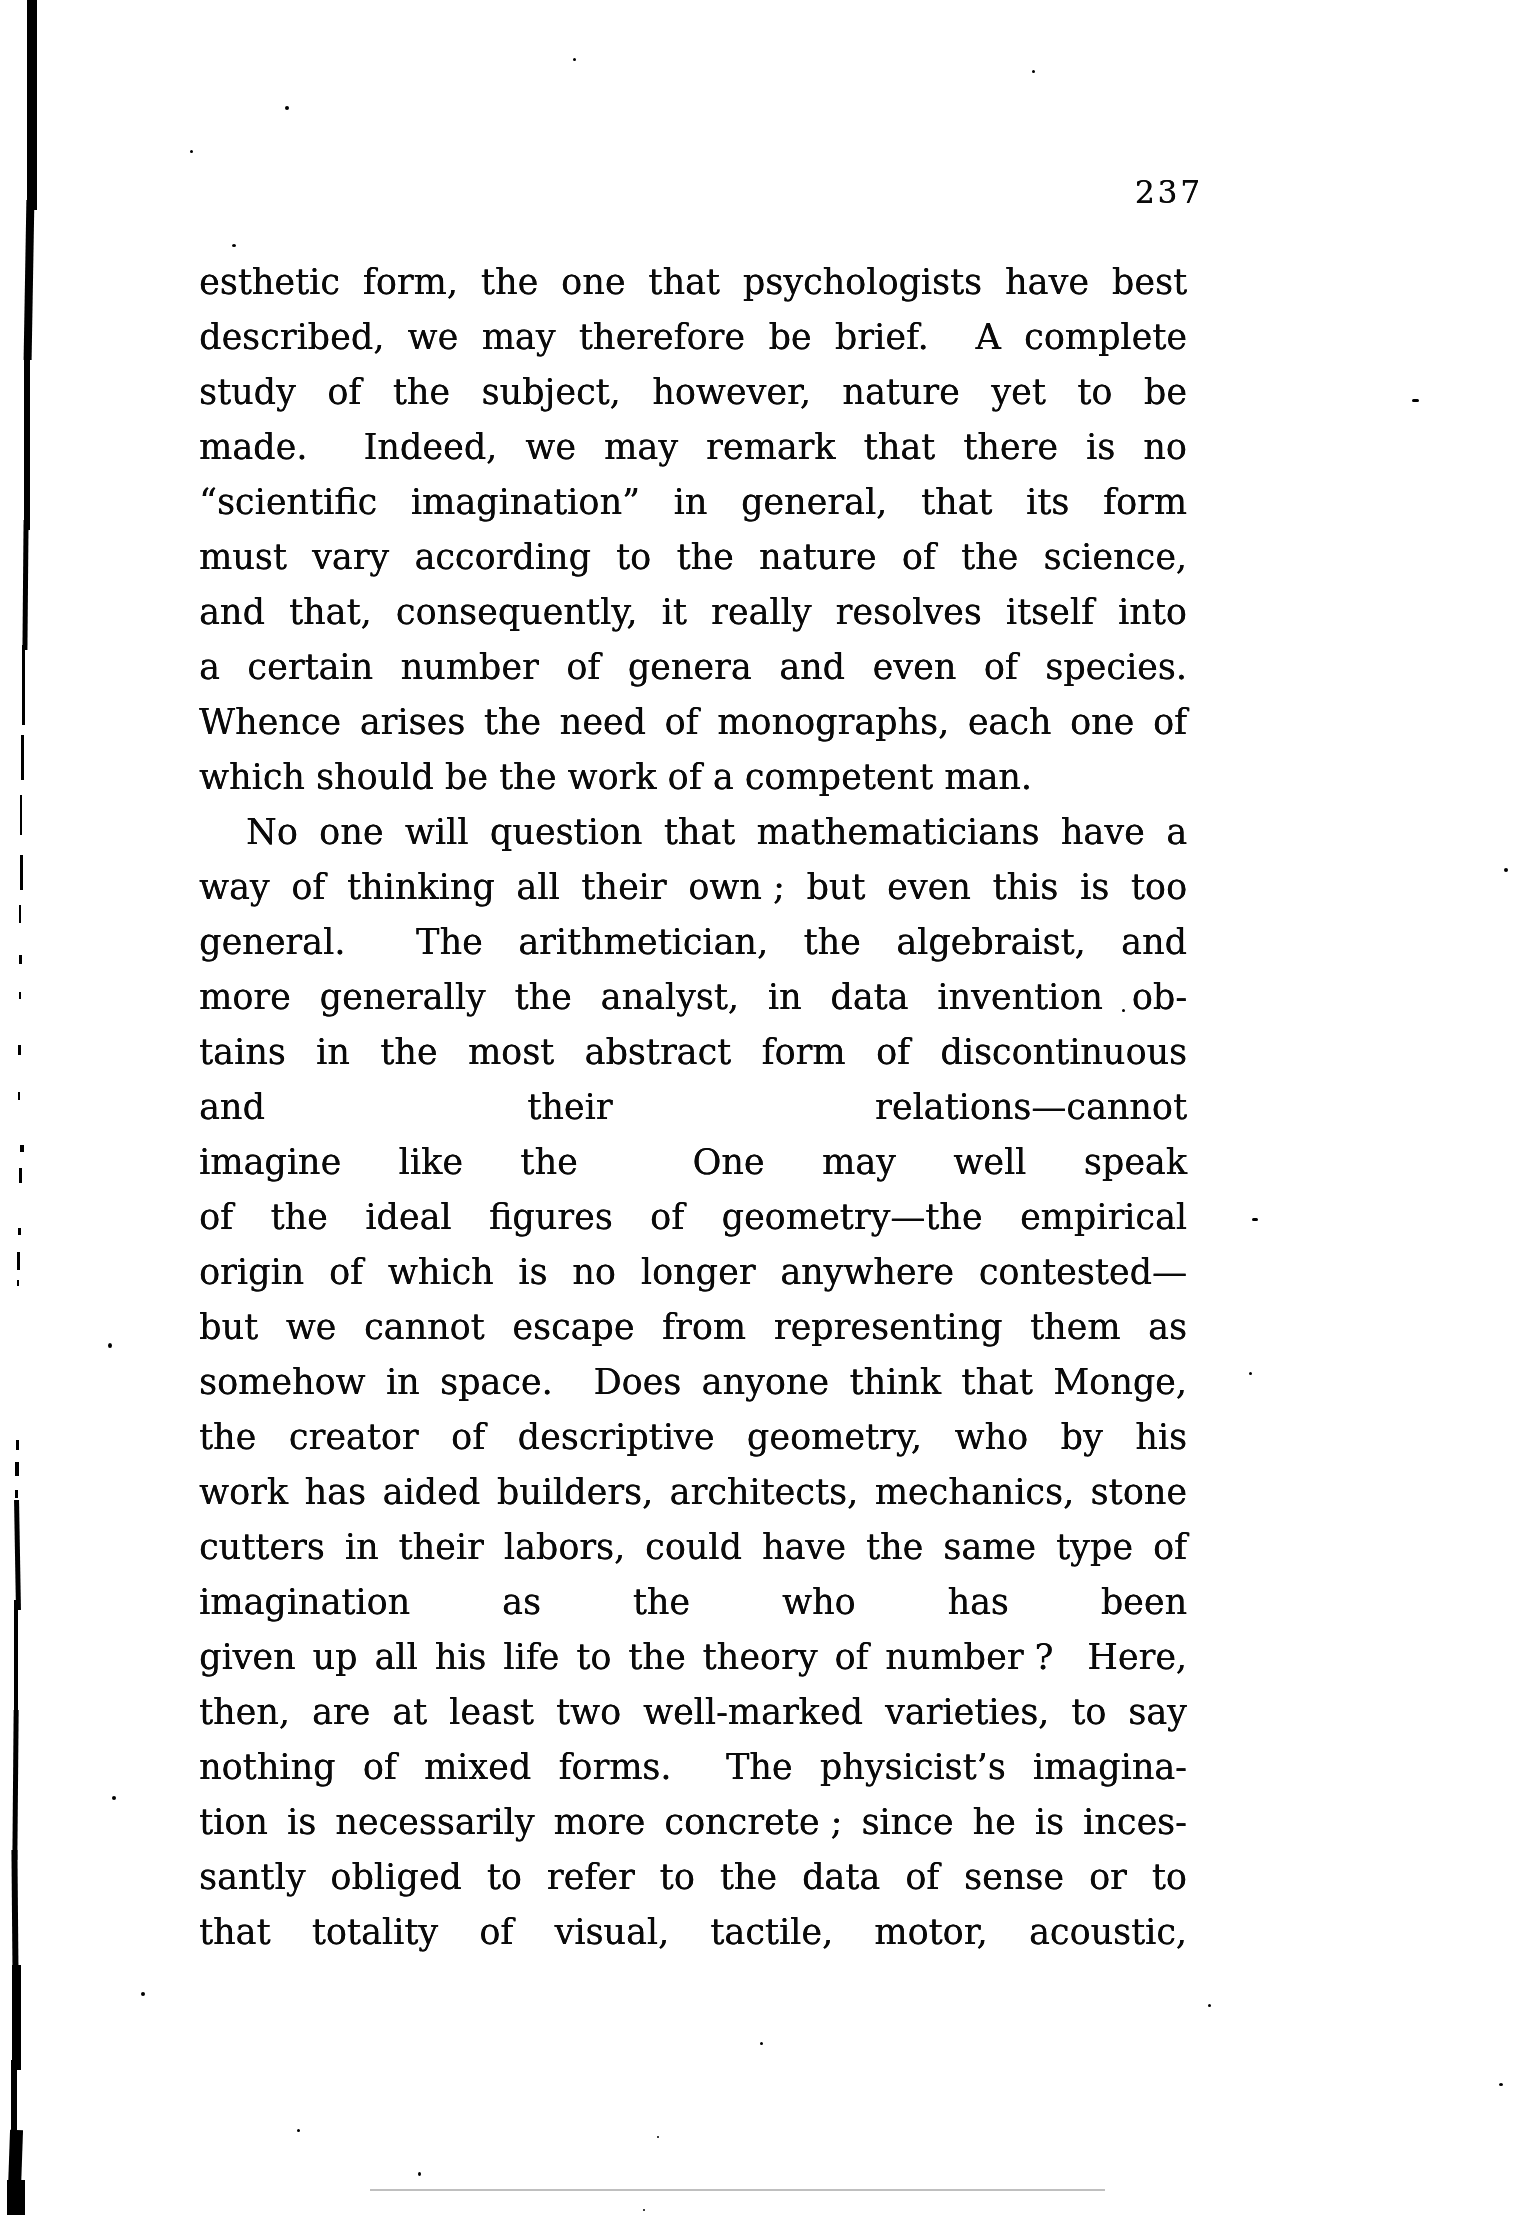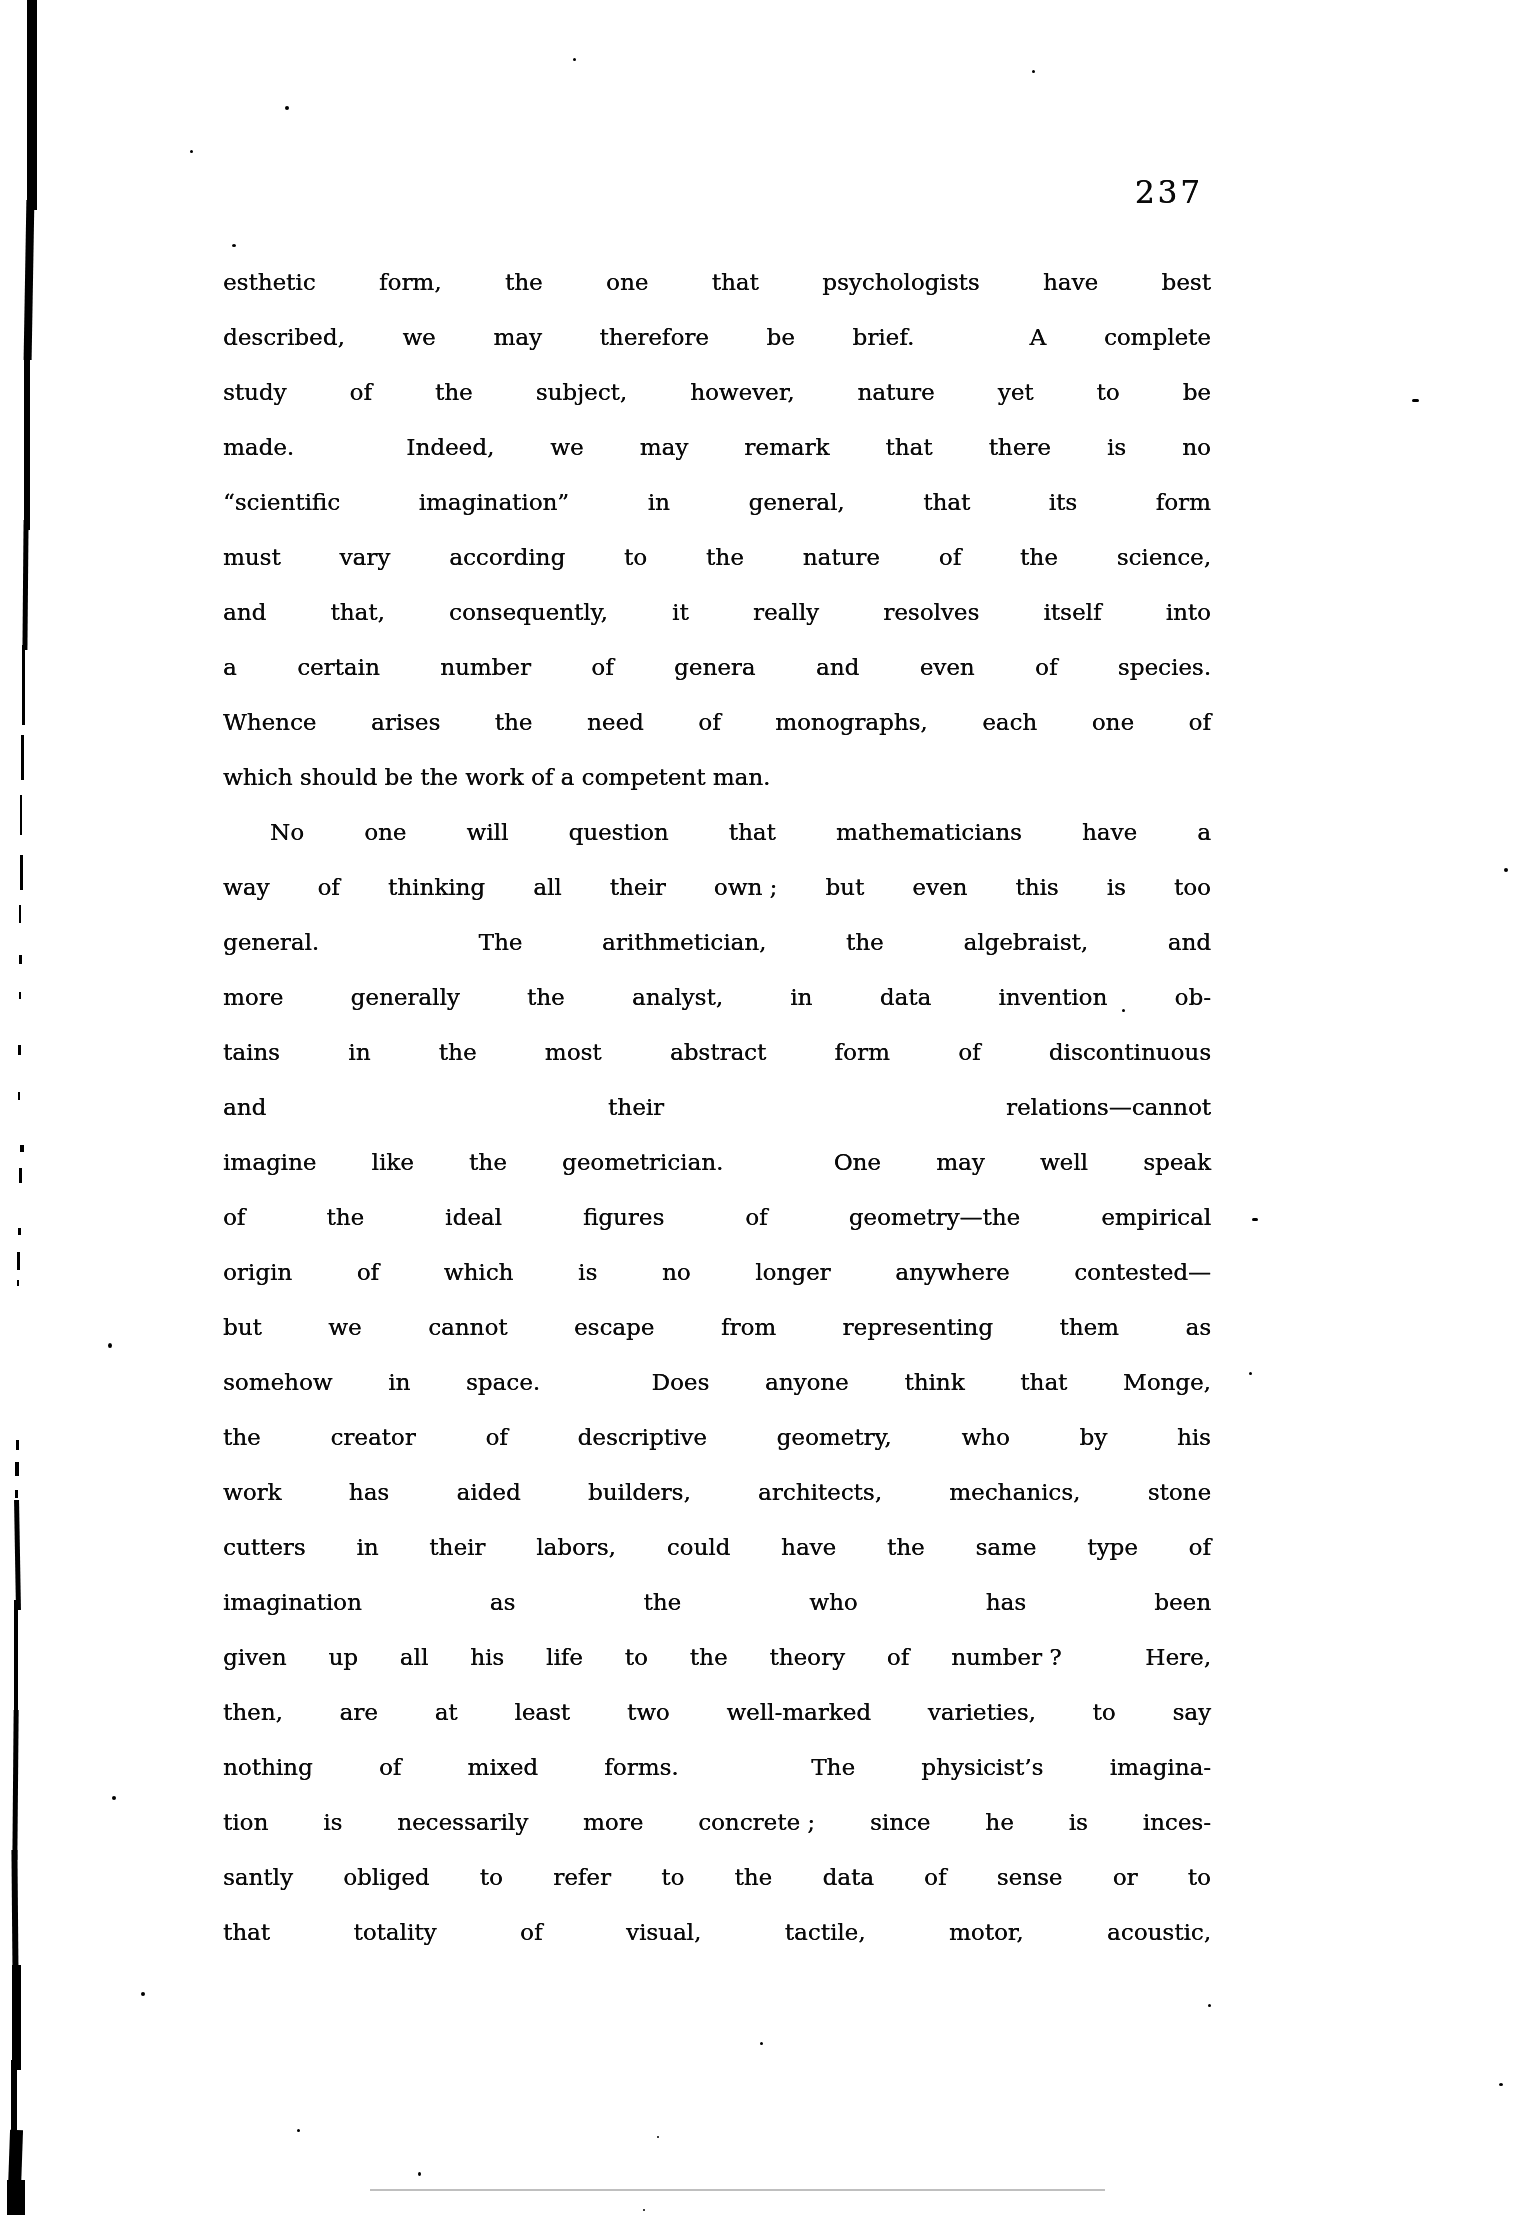--- a/index.html
+++ b/index.html
@@ -20,22 +20,22 @@
     font-size:26px;letter-spacing:3px;word-spacing:12px;white-space:nowrap;
     text-shadow:0.3px 0.3px 0 #000;
   }
   .page-num{
     position:absolute;right:0;top:-2px;
     font-size:31px;letter-spacing:3px;
     text-shadow:0.3px 0.3px 0 #000;
   }
   
   .body-text{
-    position:absolute;left:223px;top:255px;width:988px;
-    font-size:23px;
+    position:absolute;left:199px;top:255px;width:988px;
+    font-size:35px;
     text-shadow:0.25px 0.25px 0 #000;
   }
   .line{
     height:55px;line-height:55px;white-space:nowrap;
   }
   .line.j{display:flex;justify-content:space-between;}
   .line.j .w{display:inline-block;flex:0 0 auto;}
   .line.indent{padding-left:47px;}
   
   .mark{position:absolute;background:#000;}
@@ -264,21 +264,20 @@
         </div>
         <div class="line j">
           <span class="w">and</span>
           <span class="w">their</span>
           <span class="w">relations—cannot</span>
         </div>
         <div class="line j">
           <span class="w">imagine</span>
           <span class="w">like</span>
           <span class="w">the</span>
-          <span class="w">geometrician.</span>
           <span class="w"></span>
           <span class="w">One</span>
           <span class="w">may</span>
           <span class="w">well</span>
           <span class="w">speak</span>
         </div>
         <div class="line j">
           <span class="w">of</span>
           <span class="w">the</span>
           <span class="w">ideal</span>

